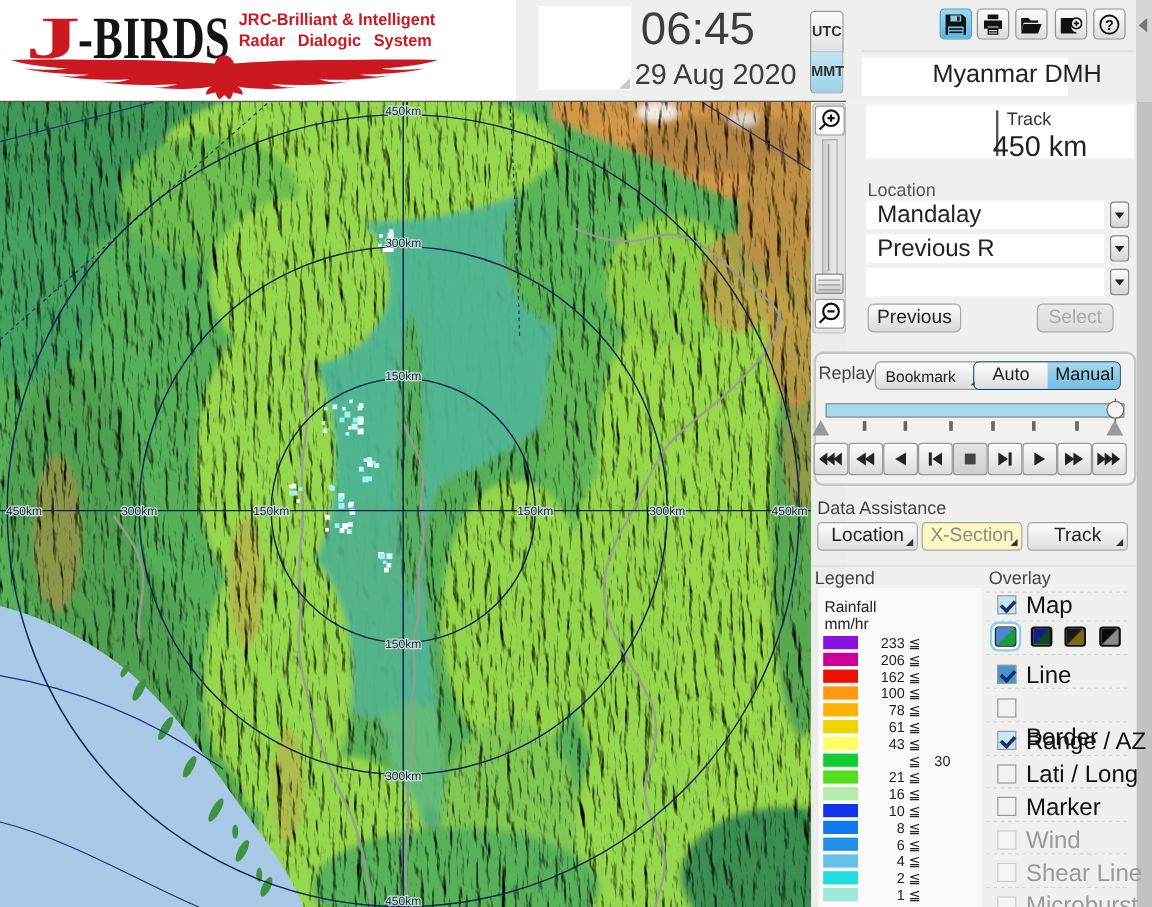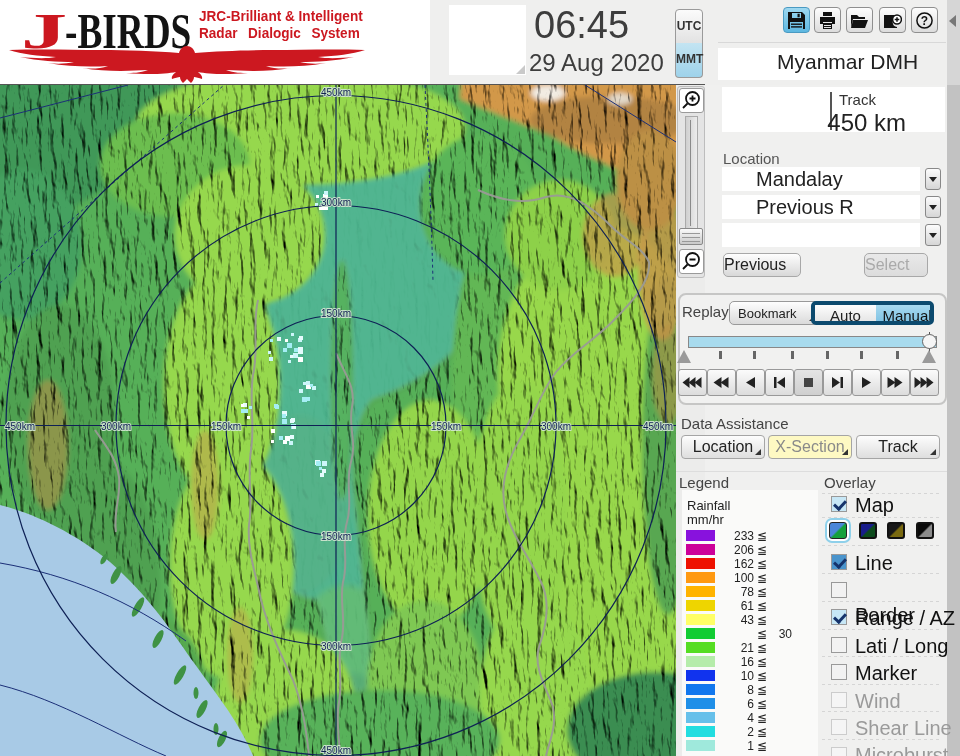--- a/index.html
+++ b/index.html
@@ -50,36 +50,36 @@
   #rstrip{left:947px;top:0px;width:13px;height:756px;background:#c2c2c2;}
   #rstriptop{left:947px;top:0px;width:13px;height:85px;background:#d6d6d6;}
   #collapse{left:949px;top:15px;width:0;height:0;border-top:6px solid transparent;
      border-bottom:6px solid transparent;border-right:7px solid #777;}
   #rangebox{left:722px;top:87px;width:223px;height:45px;background:#fff;}
   #rangediv{left:830px;top:92px;width:2px;height:38px;background:#555;}
   #rangelab{left:839px;top:91px;font-size:15px;color:#333;}
   #rangeval{left:692px;top:109px;width:214px;text-align:right;font-size:24px;color:#222;}
   #sellab{left:723px;top:150px;font-size:15px;color:#555;}
   .field{left:722px;width:198px;height:24px;background:#fff;}
-  .fieldtx{font-size:20px;color:#222;position:absolute;left:9px;top:1px;margin-left:25px;}
+  .fieldtx{font-size:20px;color:#222;position:absolute;left:9px;top:1px;}
   .drop{left:925px;width:16px;height:22px;border:1px solid #888;border-radius:3px;
      background:linear-gradient(#fcfcfc,#d6d6d6);box-sizing:border-box;}
   .drop:after{content:"";position:absolute;left:3px;top:8px;width:0;height:0;
      border-left:4px solid transparent;border-right:4px solid transparent;border-top:5px solid #222;}
   .pbtn{height:24px;border:1px solid #a8a8a8;border-radius:5px;box-sizing:border-box;
-     background:linear-gradient(#fefefe,#d8d8d8);text-align:left;font-size:16px;color:#222;}
+     background:linear-gradient(#fefefe,#d8d8d8);text-align:center;font-size:16px;color:#222;}
   #replaybox{left:678px;top:293px;width:269px;height:112px;border:2px solid #c6c6c5;
      border-radius:8px;box-sizing:border-box;background:#f1f1f0;}
   #replaylab{left:682px;top:303px;font-size:15px;color:#444;}
   #bookmark{left:729px;top:301px;width:90px;height:24px;border:1px solid #999;border-radius:5px;
      box-sizing:border-box;background:linear-gradient(#fefefe,#dadada);}
   #bookmark span{position:absolute;left:8px;top:4px;font-size:13px;color:#222;}
   .corner{position:absolute;right:3px;bottom:3px;width:0;height:0;
      border-left:6px solid transparent;border-bottom:6px solid #333;}
-  #automan{left:811px;top:301px;width:123px;height:24px;border:4px solid #0c4a6e;border-radius:5px;
+  #automan{left:811px;top:301px;width:123px;height:24px;border:1px solid #0c4a6e;border-radius:5px;
      box-sizing:border-box;overflow:hidden;}
   #auto{position:absolute;left:0;top:0;width:61px;height:22px;background:linear-gradient(#fdfdfd,#dedede);
      text-align:center;font-size:15px;color:#222;line-height:22px;}
   #manual{position:absolute;left:61px;top:0;width:62px;height:22px;background:linear-gradient(#a7d9ef,#74bce0);
      text-align:center;font-size:15px;color:#111;line-height:22px;}
   #sltrack{left:688px;top:336px;width:249px;height:12px;background:#a8dbee;border:1px solid #888;box-sizing:border-box;}
   #slthumb{left:922px;top:334px;width:15px;height:15px;border:1px solid #666;border-radius:50%;
      background:#f5f5f5;box-sizing:border-box;}
   #slthumbline{left:929px;top:332px;width:1px;height:20px;background:#555;}
   .tick{position:absolute;top:351px;width:3px;height:8px;background:#666;}

